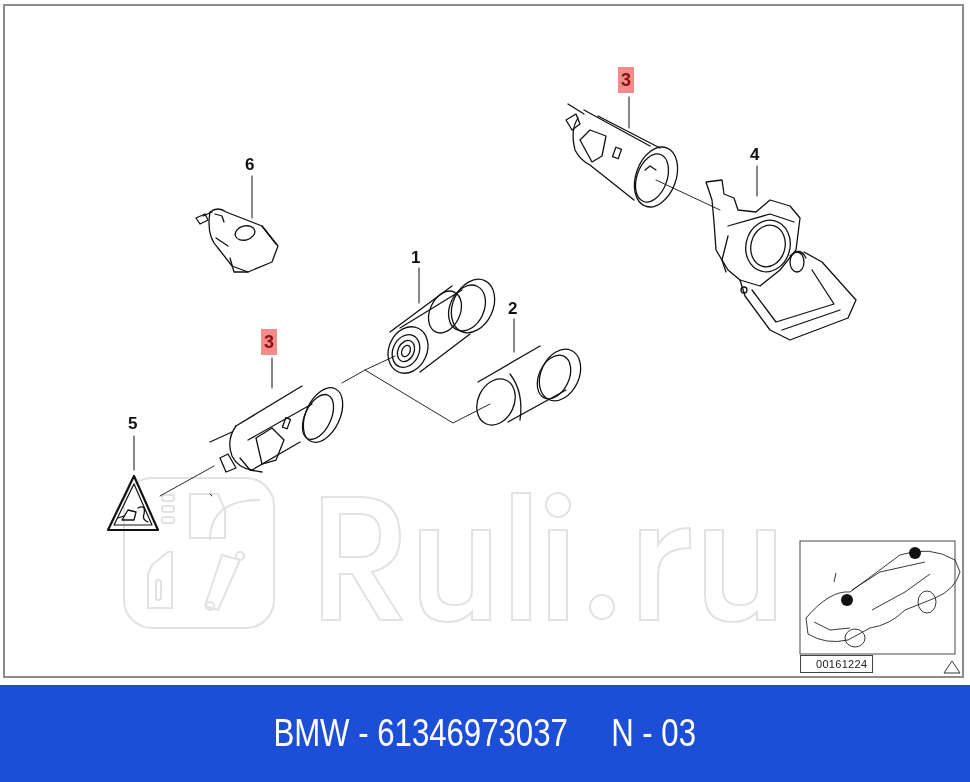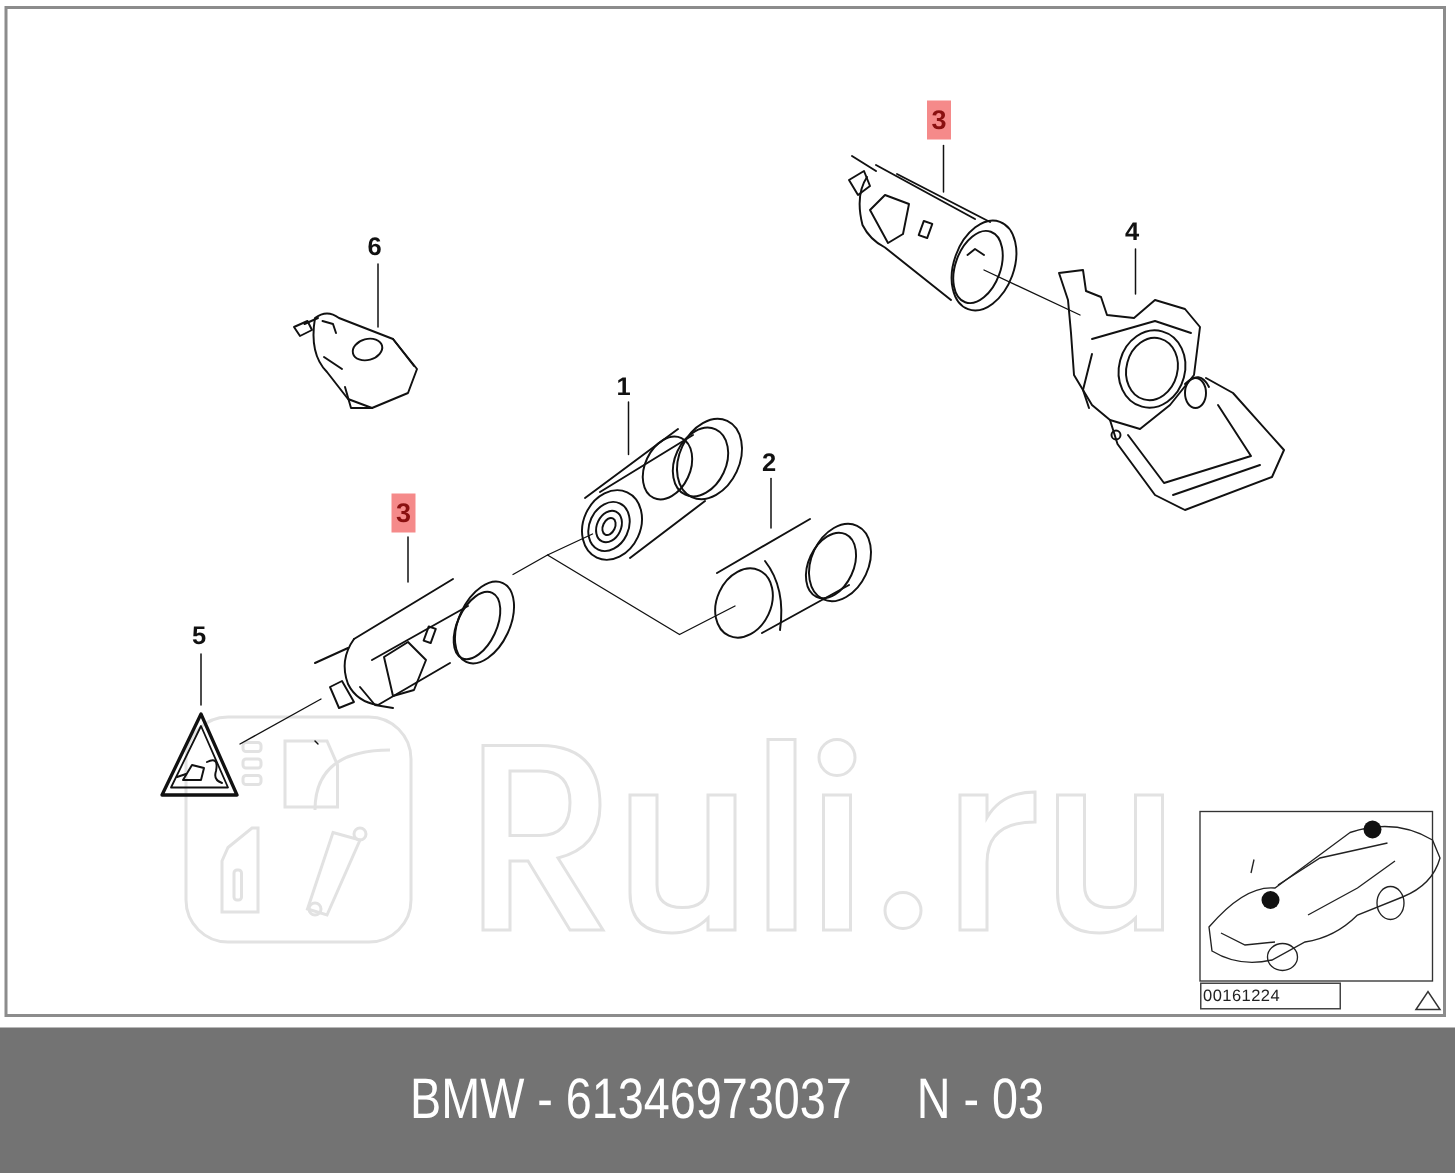--- a/index.html
+++ b/index.html
@@ -2,22 +2,22 @@
 <html><head>
 <meta charset="utf-8">
 <style>
   html, body { margin: 0; padding: 0; background: #ffffff; }
   body { width: 970px; height: 782px; position: relative; overflow: hidden; font-family: "Liberation Sans", sans-serif; }
   .frame { position: absolute; left: 3px; top: 4px; width: 961px; height: 674px; border: 2px solid #8c8c8c; border-left-width: 2px; background: #fff; box-sizing: border-box; }
   .drawing { position: absolute; left: 0; top: 0; width: 970px; height: 690px; }
   .callout { position: absolute; font-family: "Liberation Sans", sans-serif; font-weight: bold; font-size: 17px; color: #111; line-height: 20px; text-align: center; }
   .callout.hl { background: #f58a8a; color: #8a1010; padding: 0 3px; height: 26px; line-height: 26px; font-size: 18px; }
   .watermark { position: absolute; left: 0; top: 0; pointer-events: none; }
-  .inset-code { position: absolute; left: 800px; top: 655px; width: 94px; height: 18px; border: 1px solid #444; box-sizing: border-box; font-family: "Liberation Sans", sans-serif; font-size: 11px; line-height: 16px; color: #222; padding-left: 1px; letter-spacing: 0.3px; }
-  .footer { position: absolute; left: 0; top: 685px; width: 970px; height: 97px; background: #737373; display: flex; align-items: center; justify-content: center; }
+  .inset-code { position: absolute; left: 800px; top: 655px; width: 73px; height: 18px; border: 1px solid #444; box-sizing: border-box; font-family: "Liberation Sans", sans-serif; font-size: 11px; line-height: 16px; color: #222; padding-left: 15px; letter-spacing: 0.3px; }
+  .footer { position: absolute; left: 0; top: 685px; width: 970px; height: 97px; background: #1d4ed8; display: flex; align-items: center; justify-content: center; }
   .footer-text { color: #ffffff; font-family: "Liberation Sans", sans-serif; font-size: 38px; letter-spacing: 0px; transform: scaleX(0.82); white-space: pre; }
 </style>
 </head>
 <body>
 
 <div class="frame"></div>
 
 <svg class="watermark" width="970" height="690" viewBox="0 0 970 690">
   <g fill="none" stroke="#e2e2e2" stroke-width="2">
     <rect x="124" y="478" width="150" height="150" rx="28"></rect>

